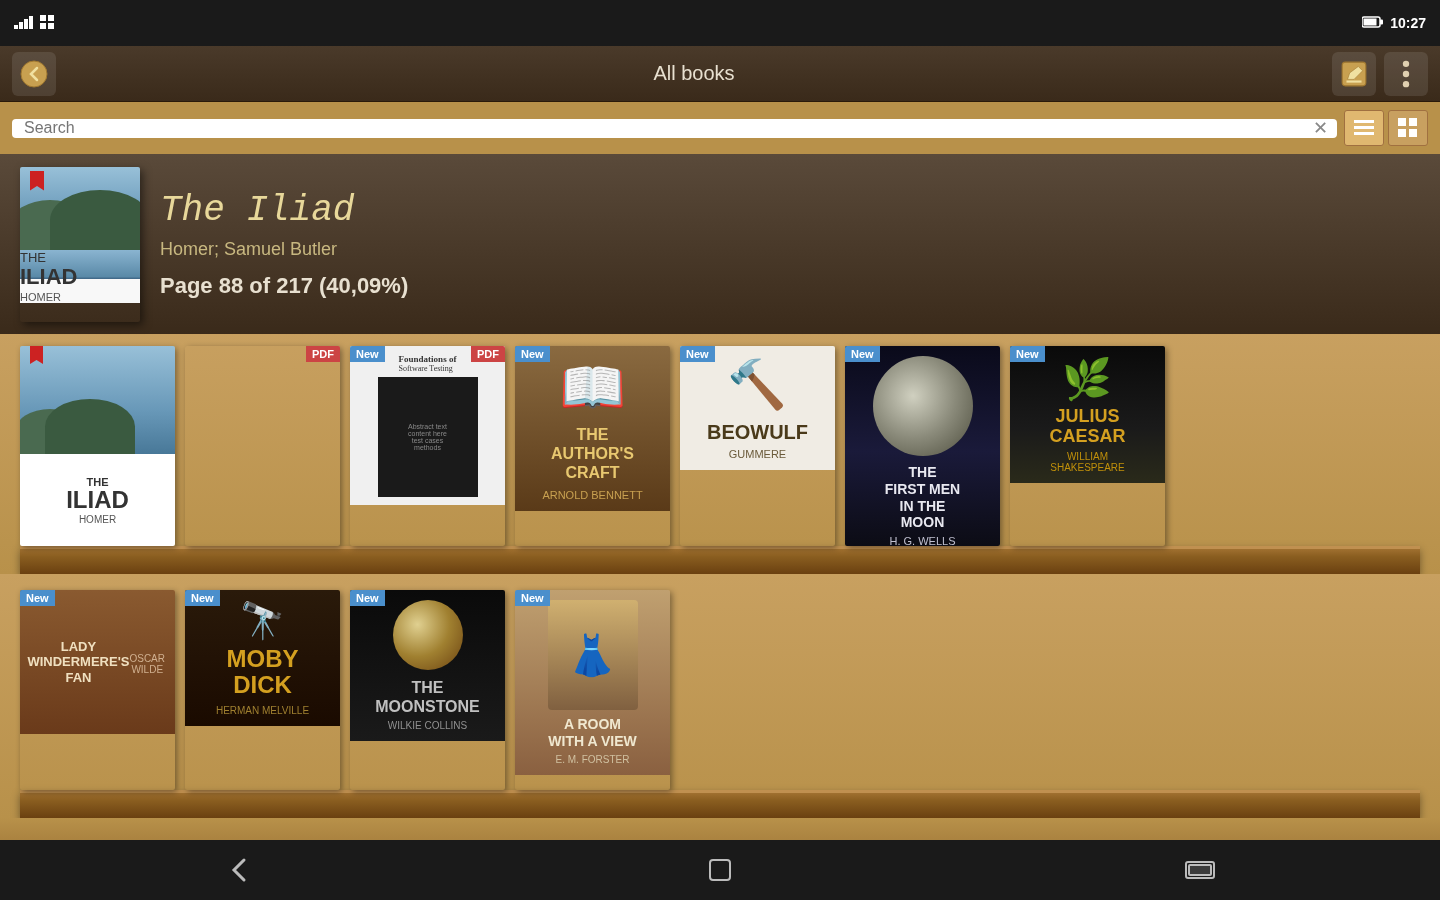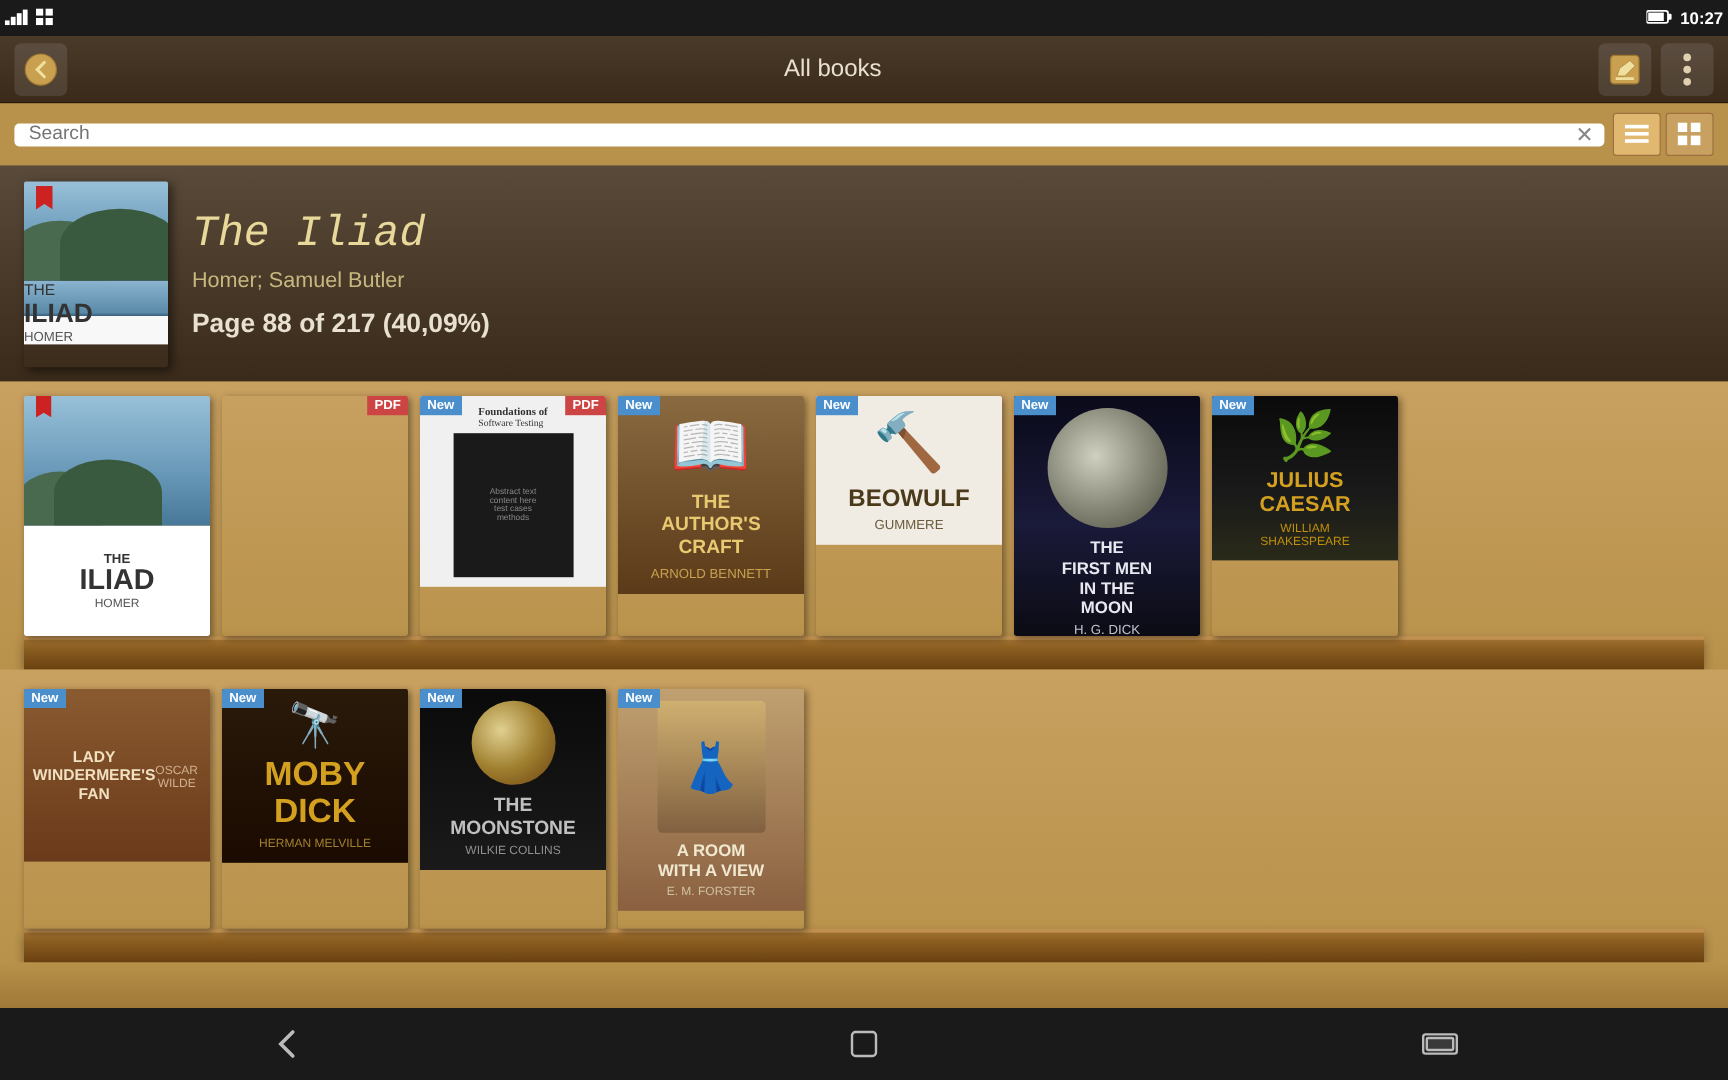--- a/index.html
+++ b/index.html
@@ -8,26 +8,26 @@
       height: 900px;
       background: #1a1a1a;
       font-family: 'Arial', sans-serif;
       overflow: hidden;
       position: relative;
     }
 
     
     #status-bar {
       width: 100%;
-      height: 30px;
+      height: 46px;
       background: #1a1a1a;
       display: flex;
       align-items: center;
       justify-content: space-between;
-      padding: 0 4px;
+      padding: 0 14px;
     }
     .status-icons {
       display: flex;
       gap: 6px;
       align-items: center;
     }
     .status-time {
       color: white;
       font-size: 14px;
       font-weight: bold;
@@ -385,21 +385,21 @@
       background: linear-gradient(180deg, #2a1a0a 0%, #1a0a00 100%);
       display: flex;
       flex-direction: column;
       align-items: center;
       justify-content: center;
       padding: 10px;
       text-align: center;
     }
     .cover-moby .moby-title {
       color: #d4a020;
-      font-size: 28px;
+      font-size: 24px;
       font-weight: bold;
       line-height: 1.1;
     }
     .cover-moby .moby-author {
       color: #a08030;
       font-size: 10px;
       margin-top: 6px;
     }
 
     .cover-moonstone {
@@ -744,21 +744,21 @@
           </div>
           <div class="new-badge">New</div>
         </div>
       </div>
 
       <div class="book-item">
         <div class="book-cover">
           <div class="cover-first-men">
             <div class="moon-circle"></div>
             <div class="fm-title">THE<br>FIRST MEN<br>IN THE<br>MOON</div>
-            <div class="fm-author">H. G. DICK</div>
+            <div class="fm-author">H. G. WELLS</div>
           </div>
           <div class="new-badge">New</div>
         </div>
       </div>
 
       <div class="book-item">
         <div class="book-cover">
           <div class="cover-julius">
             <div class="laurel">🌿</div>
             <div class="jc-title">JULIUS<br>CAESAR</div>

